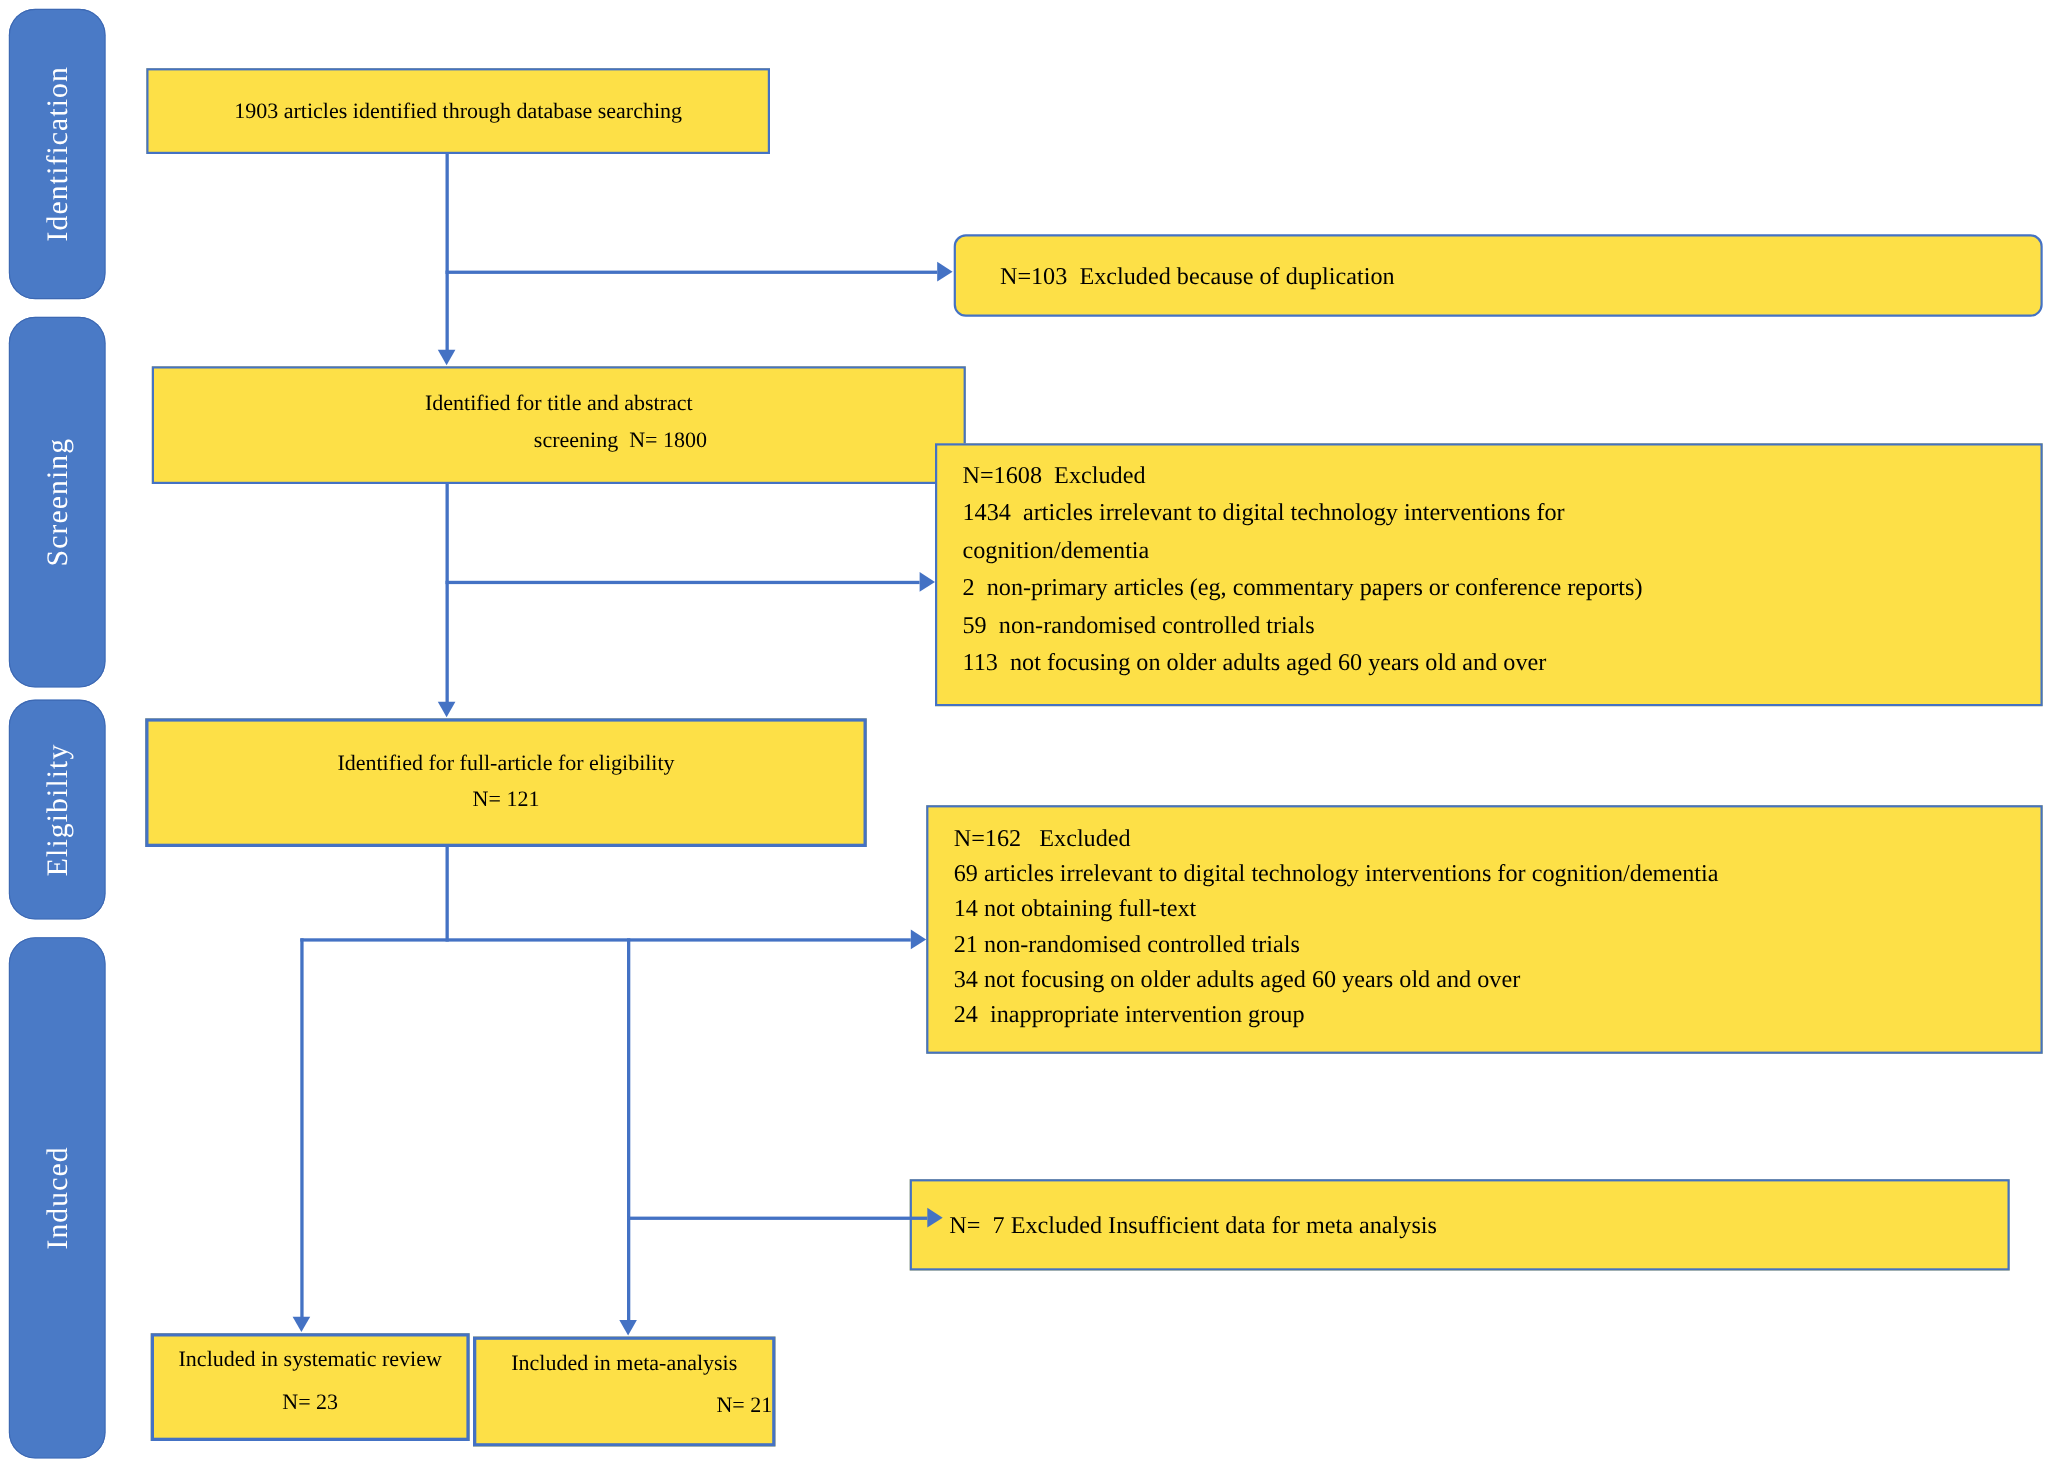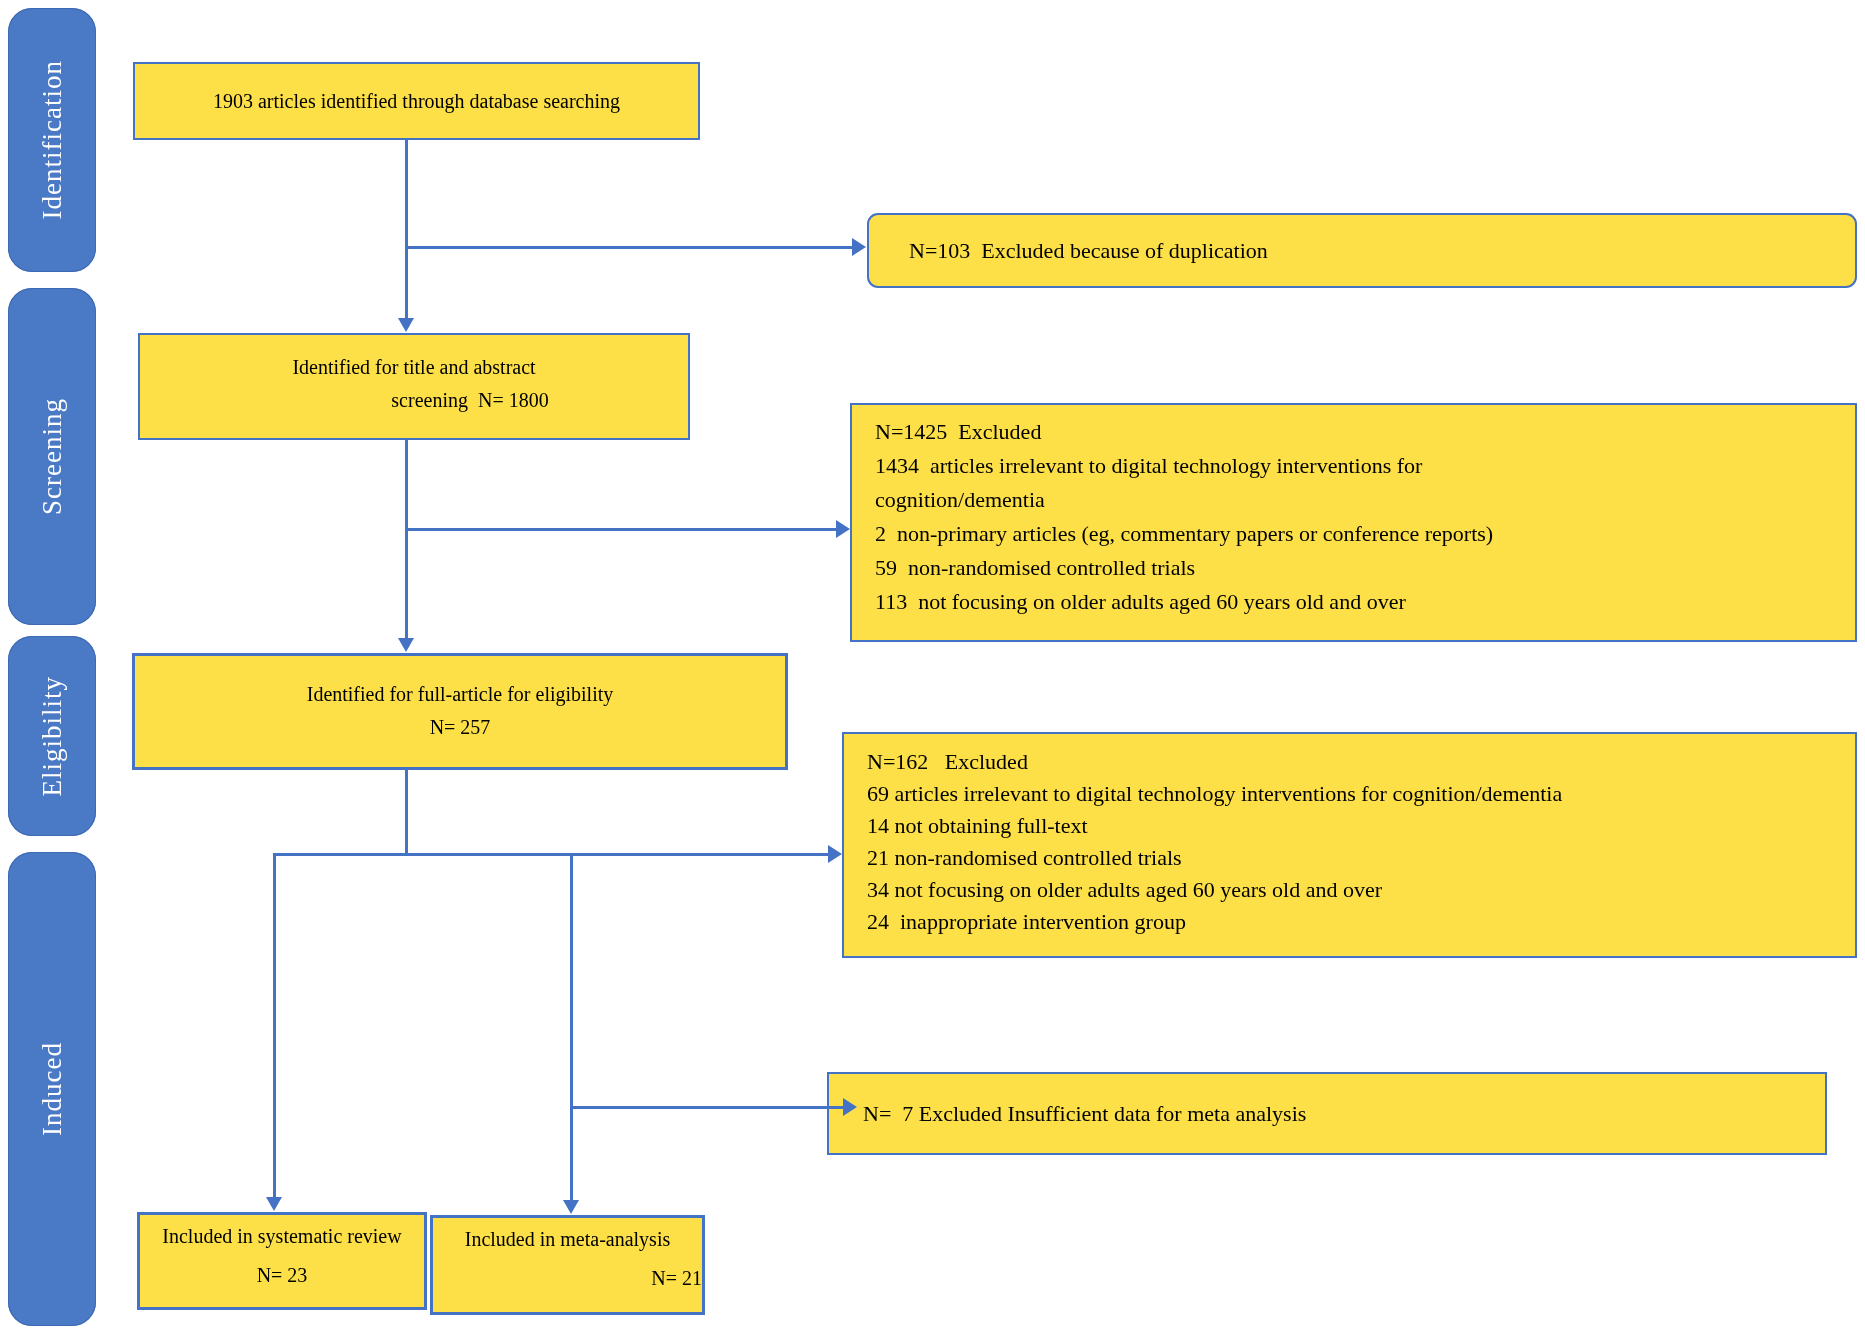--- a/index.html
+++ b/index.html
@@ -74,37 +74,37 @@
   </div>
 
   <div class="fbox vcenter center-text" style="left:133px; top:62px; width:567px; height:78px;">
     <div class="txt">1903 articles identified through database searching</div>
   </div>
 
   <div class="fbox vcenter excl" style="left:867px; top:213px; width:990px; height:75px; padding-left:40px;border-radius:11px;">
     <div class="txt">N=103  Excluded because of duplication</div>
   </div>
 
-  <div class="fbox" style="left:138px; top:333px; width:552px; height:107px; padding-top:16px; line-height:33px;">
+  <div class="fbox" style="left:138px; top:333px; width:740px; height:107px; padding-top:16px; line-height:33px;">
     <div class="txt center-text">Identified for title and abstract</div>
     <div class="txt center-text" style="position:relative; left:56px;">screening  N= 1800</div>
   </div>
 
   <div class="fbox excl" style="left:850px; top:403px; width:1007px; height:239px; padding:10px 18px 0 23px; line-height:34px;">
-    <div class="txt">N=1425  Excluded</div>
+    <div class="txt">N=1608  Excluded</div>
     <div class="txt">1434  articles irrelevant to digital technology interventions for
 cognition/dementia</div>
     <div class="txt">2  non-primary articles (eg, commentary papers or conference reports)</div>
     <div class="txt">59  non-randomised controlled trials</div>
     <div class="txt">113  not focusing on older adults aged 60 years old and over</div>
   </div>
 
   <div class="fbox thick" style="left:132px; top:653px; width:656px; height:117px; padding-top:22px; line-height:33px;">
     <div class="txt center-text">Identified for full-article for eligibility</div>
-    <div class="txt center-text">N= 257</div>
+    <div class="txt center-text">N= 121</div>
   </div>
 
   <div class="fbox excl" style="left:842px; top:732px; width:1015px; height:226px; padding:12px 16px 0 23px; line-height:32px;">
     <div class="txt">N=162   Excluded</div>
     <div class="txt">69 articles irrelevant to digital technology interventions for cognition/dementia</div>
     <div class="txt">14 not obtaining full-text</div>
     <div class="txt">21 non-randomised controlled trials</div>
     <div class="txt">34 not focusing on older adults aged 60 years old and over</div>
     <div class="txt">24  inappropriate intervention group</div>
   </div>

